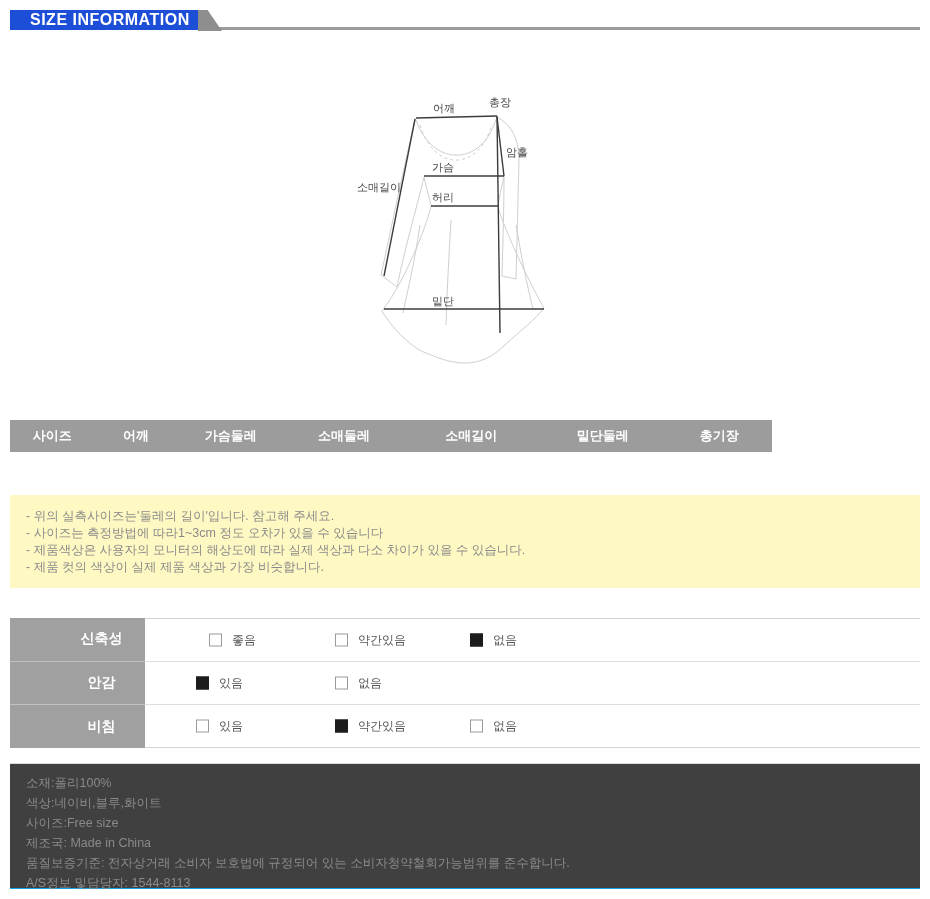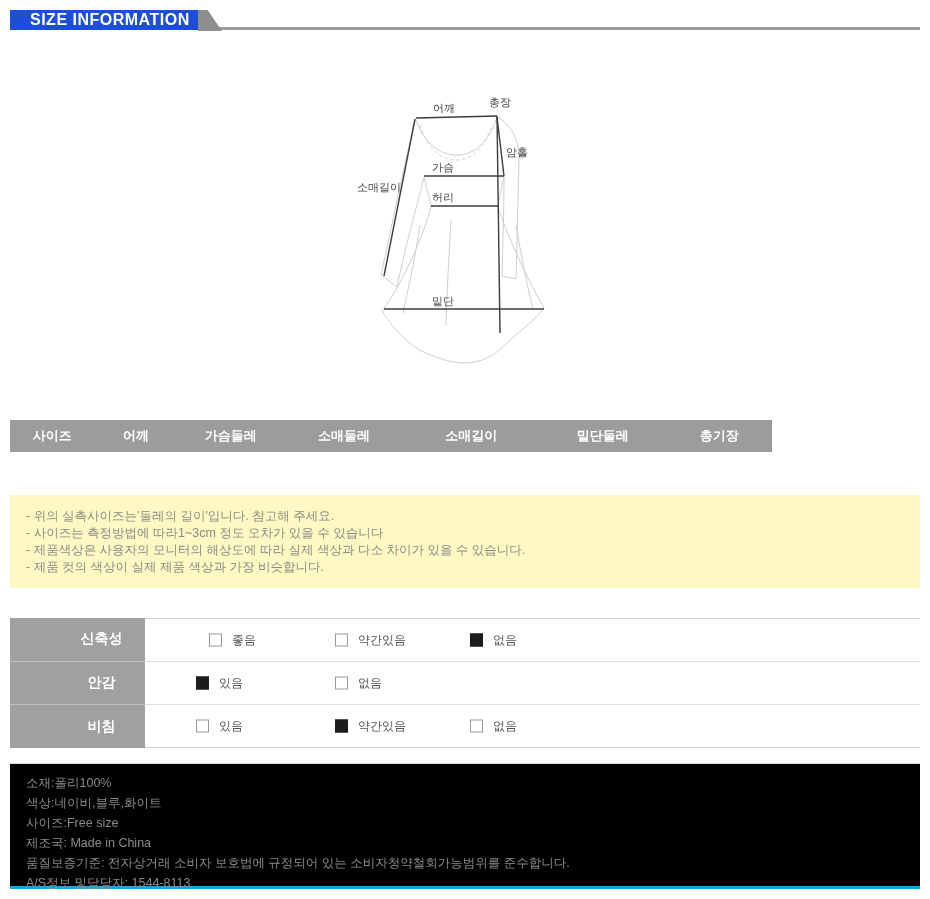--- a/index.html
+++ b/index.html
@@ -45,22 +45,22 @@
                   border-top:1px solid #d4d4d4; border-bottom:1px solid #d4d4d4;
                   display:flex; flex-direction:column; background:#fff; }
   .attr-row { flex:1; position:relative; border-bottom:1px solid #dedede; }
   .attr-row:last-child { border-bottom:none; }
   .cb-group { position:absolute; top:50%; transform:translateY(-50%); display:flex; align-items:center; }
   .cb-box { width:13px; height:13px; border:1px solid #9a9a9a; background:#fff; display:inline-block; }
   .cb-box.checked { background:#1c1c1c; border-color:#1c1c1c; }
   .cb-label { font-size:12px; color:#555; margin-left:10px; white-space:nowrap; }
 
   
-  .prod-info { position:absolute; left:10px; top:763px; width:910px; height:126px; background:#000000;
-               border-top:1px solid #dcdcdc; border-bottom:3px solid #0ea5e9; padding:9px 16px; }
+  .prod-info { position:absolute; left:10px; top:763px; width:910px; height:126px; background:#404040;
+               border-top:1px solid #dcdcdc; border-bottom:1px solid #0ea5e9; padding:9px 16px; }
   .prod-info p { font-size:12.5px; color:#8a8a8a; line-height:20px; white-space:nowrap; }
 </style>
 </head>
 <body>
 
 <div id="stage">
 
   <div class="title-line"></div>
   <div class="title-bar">SIZE INFORMATION</div>
   <div class="title-tail"></div>

